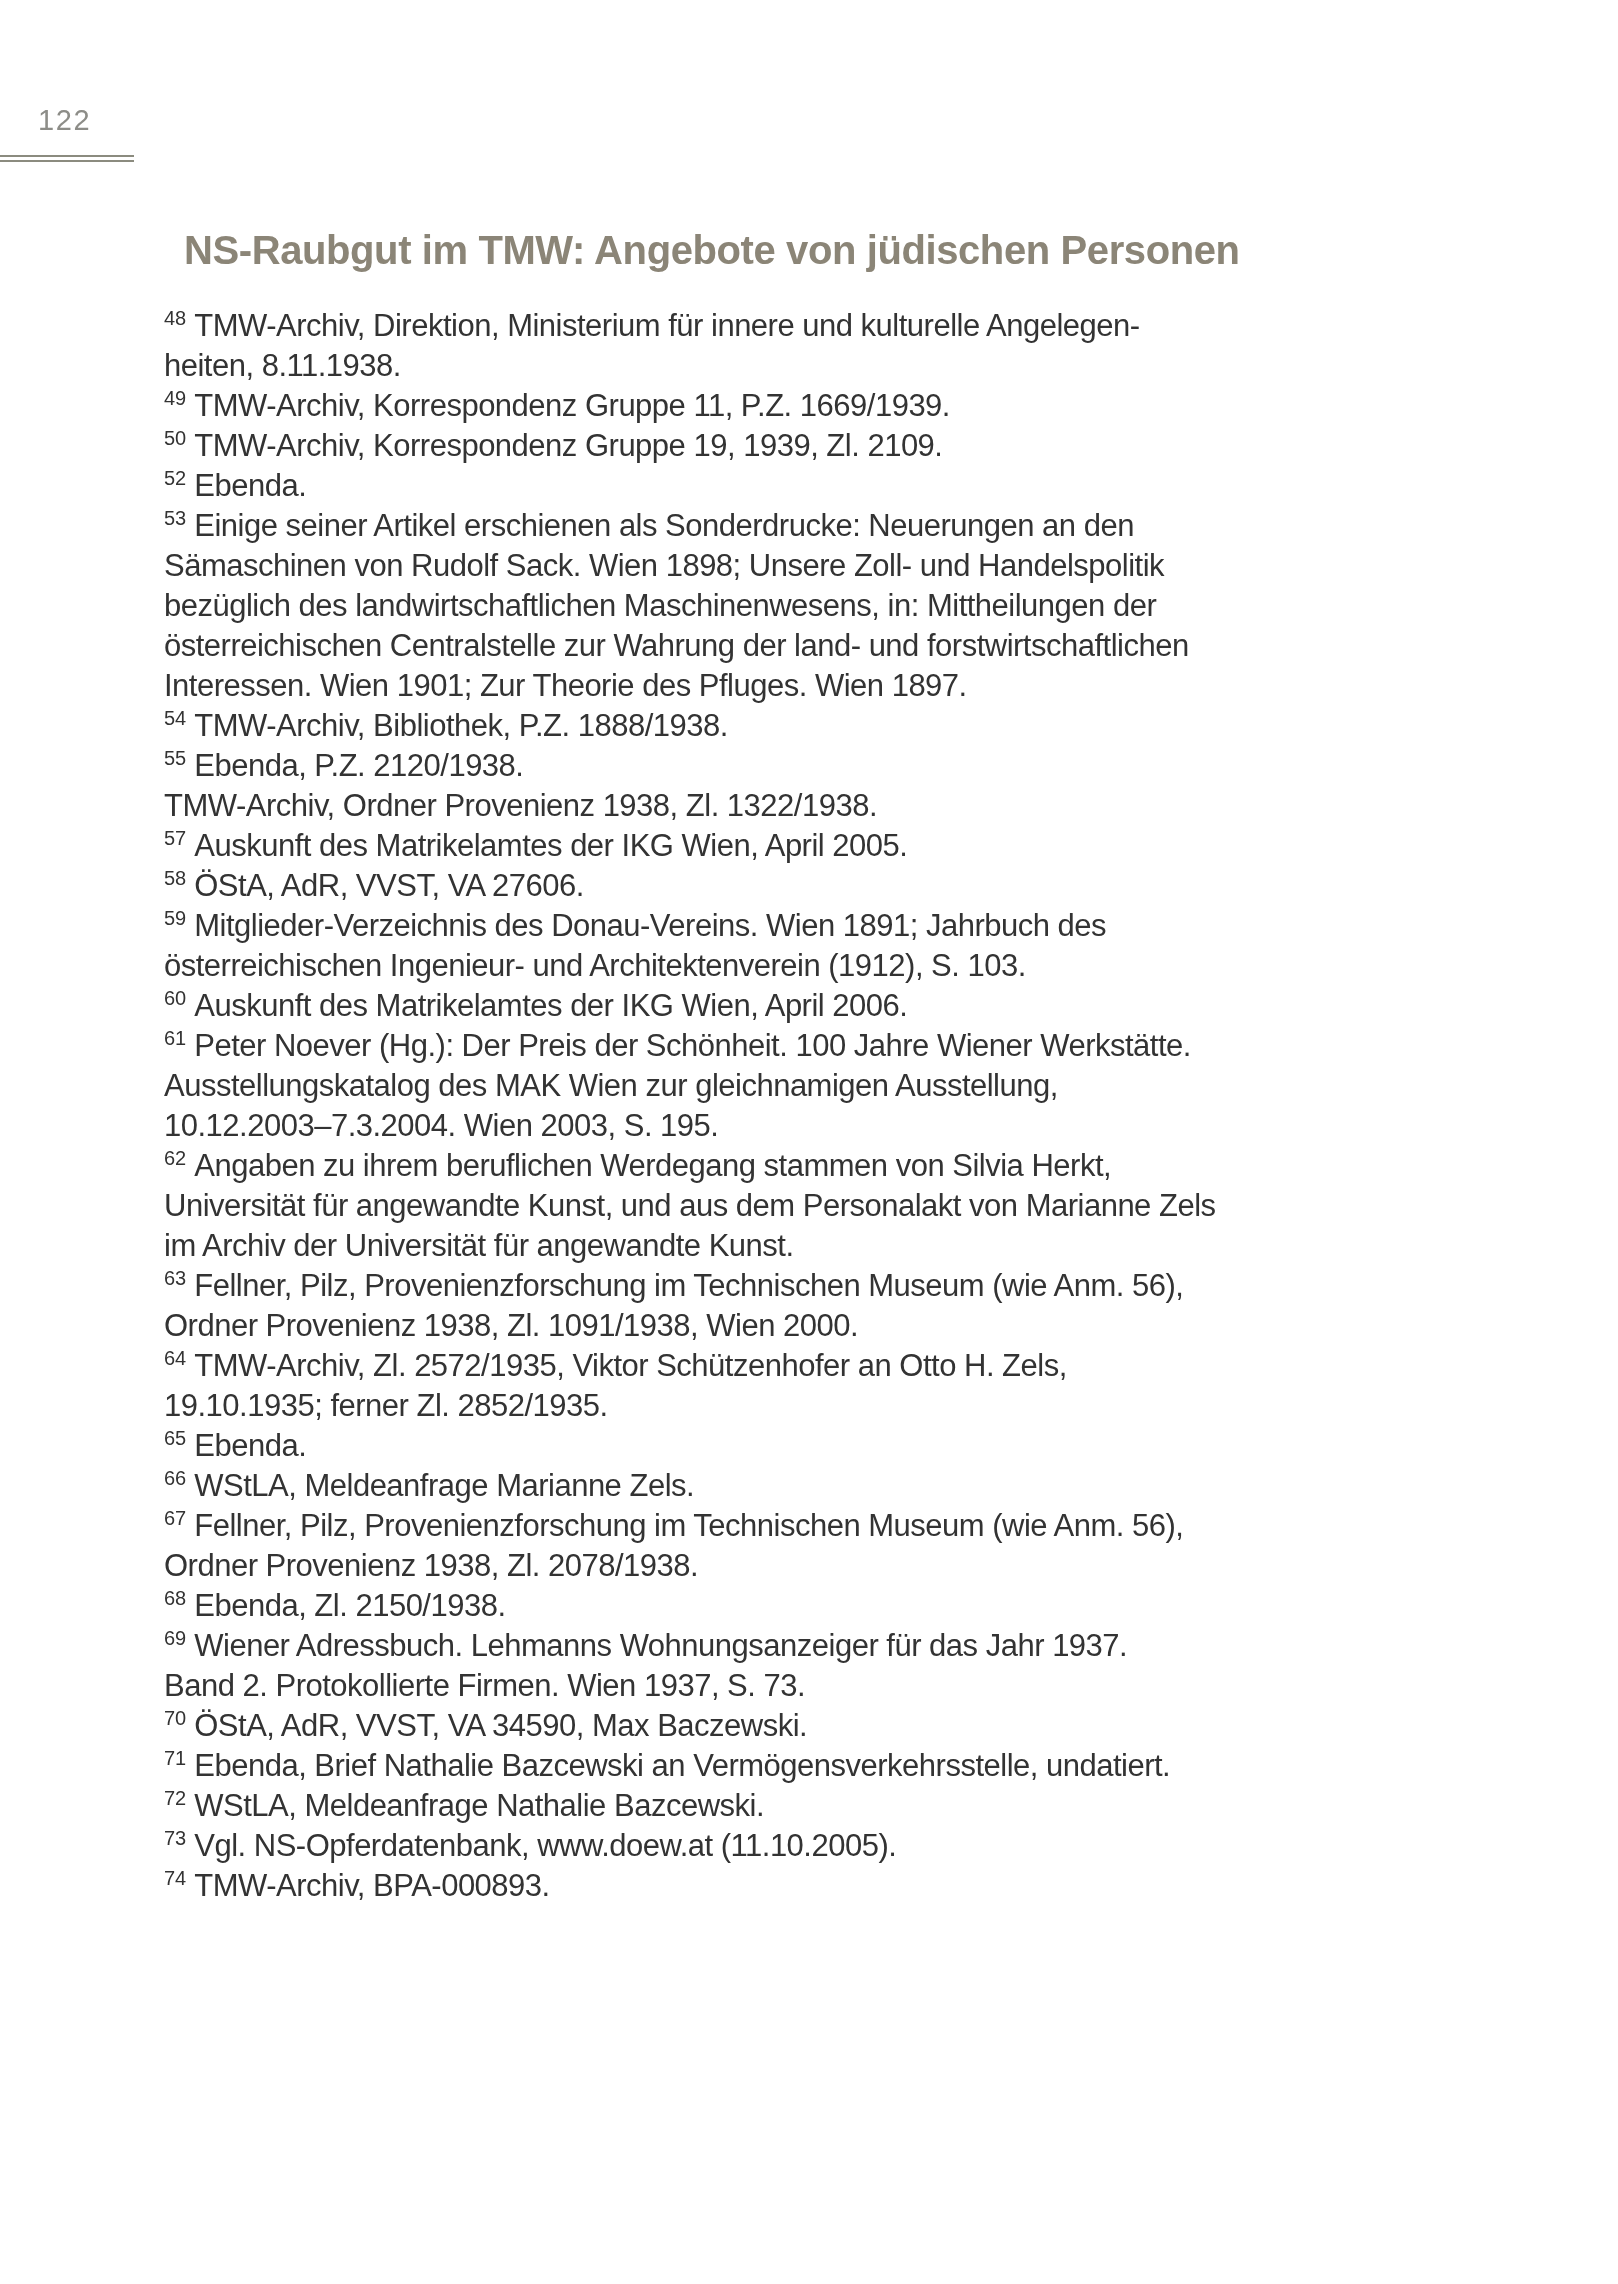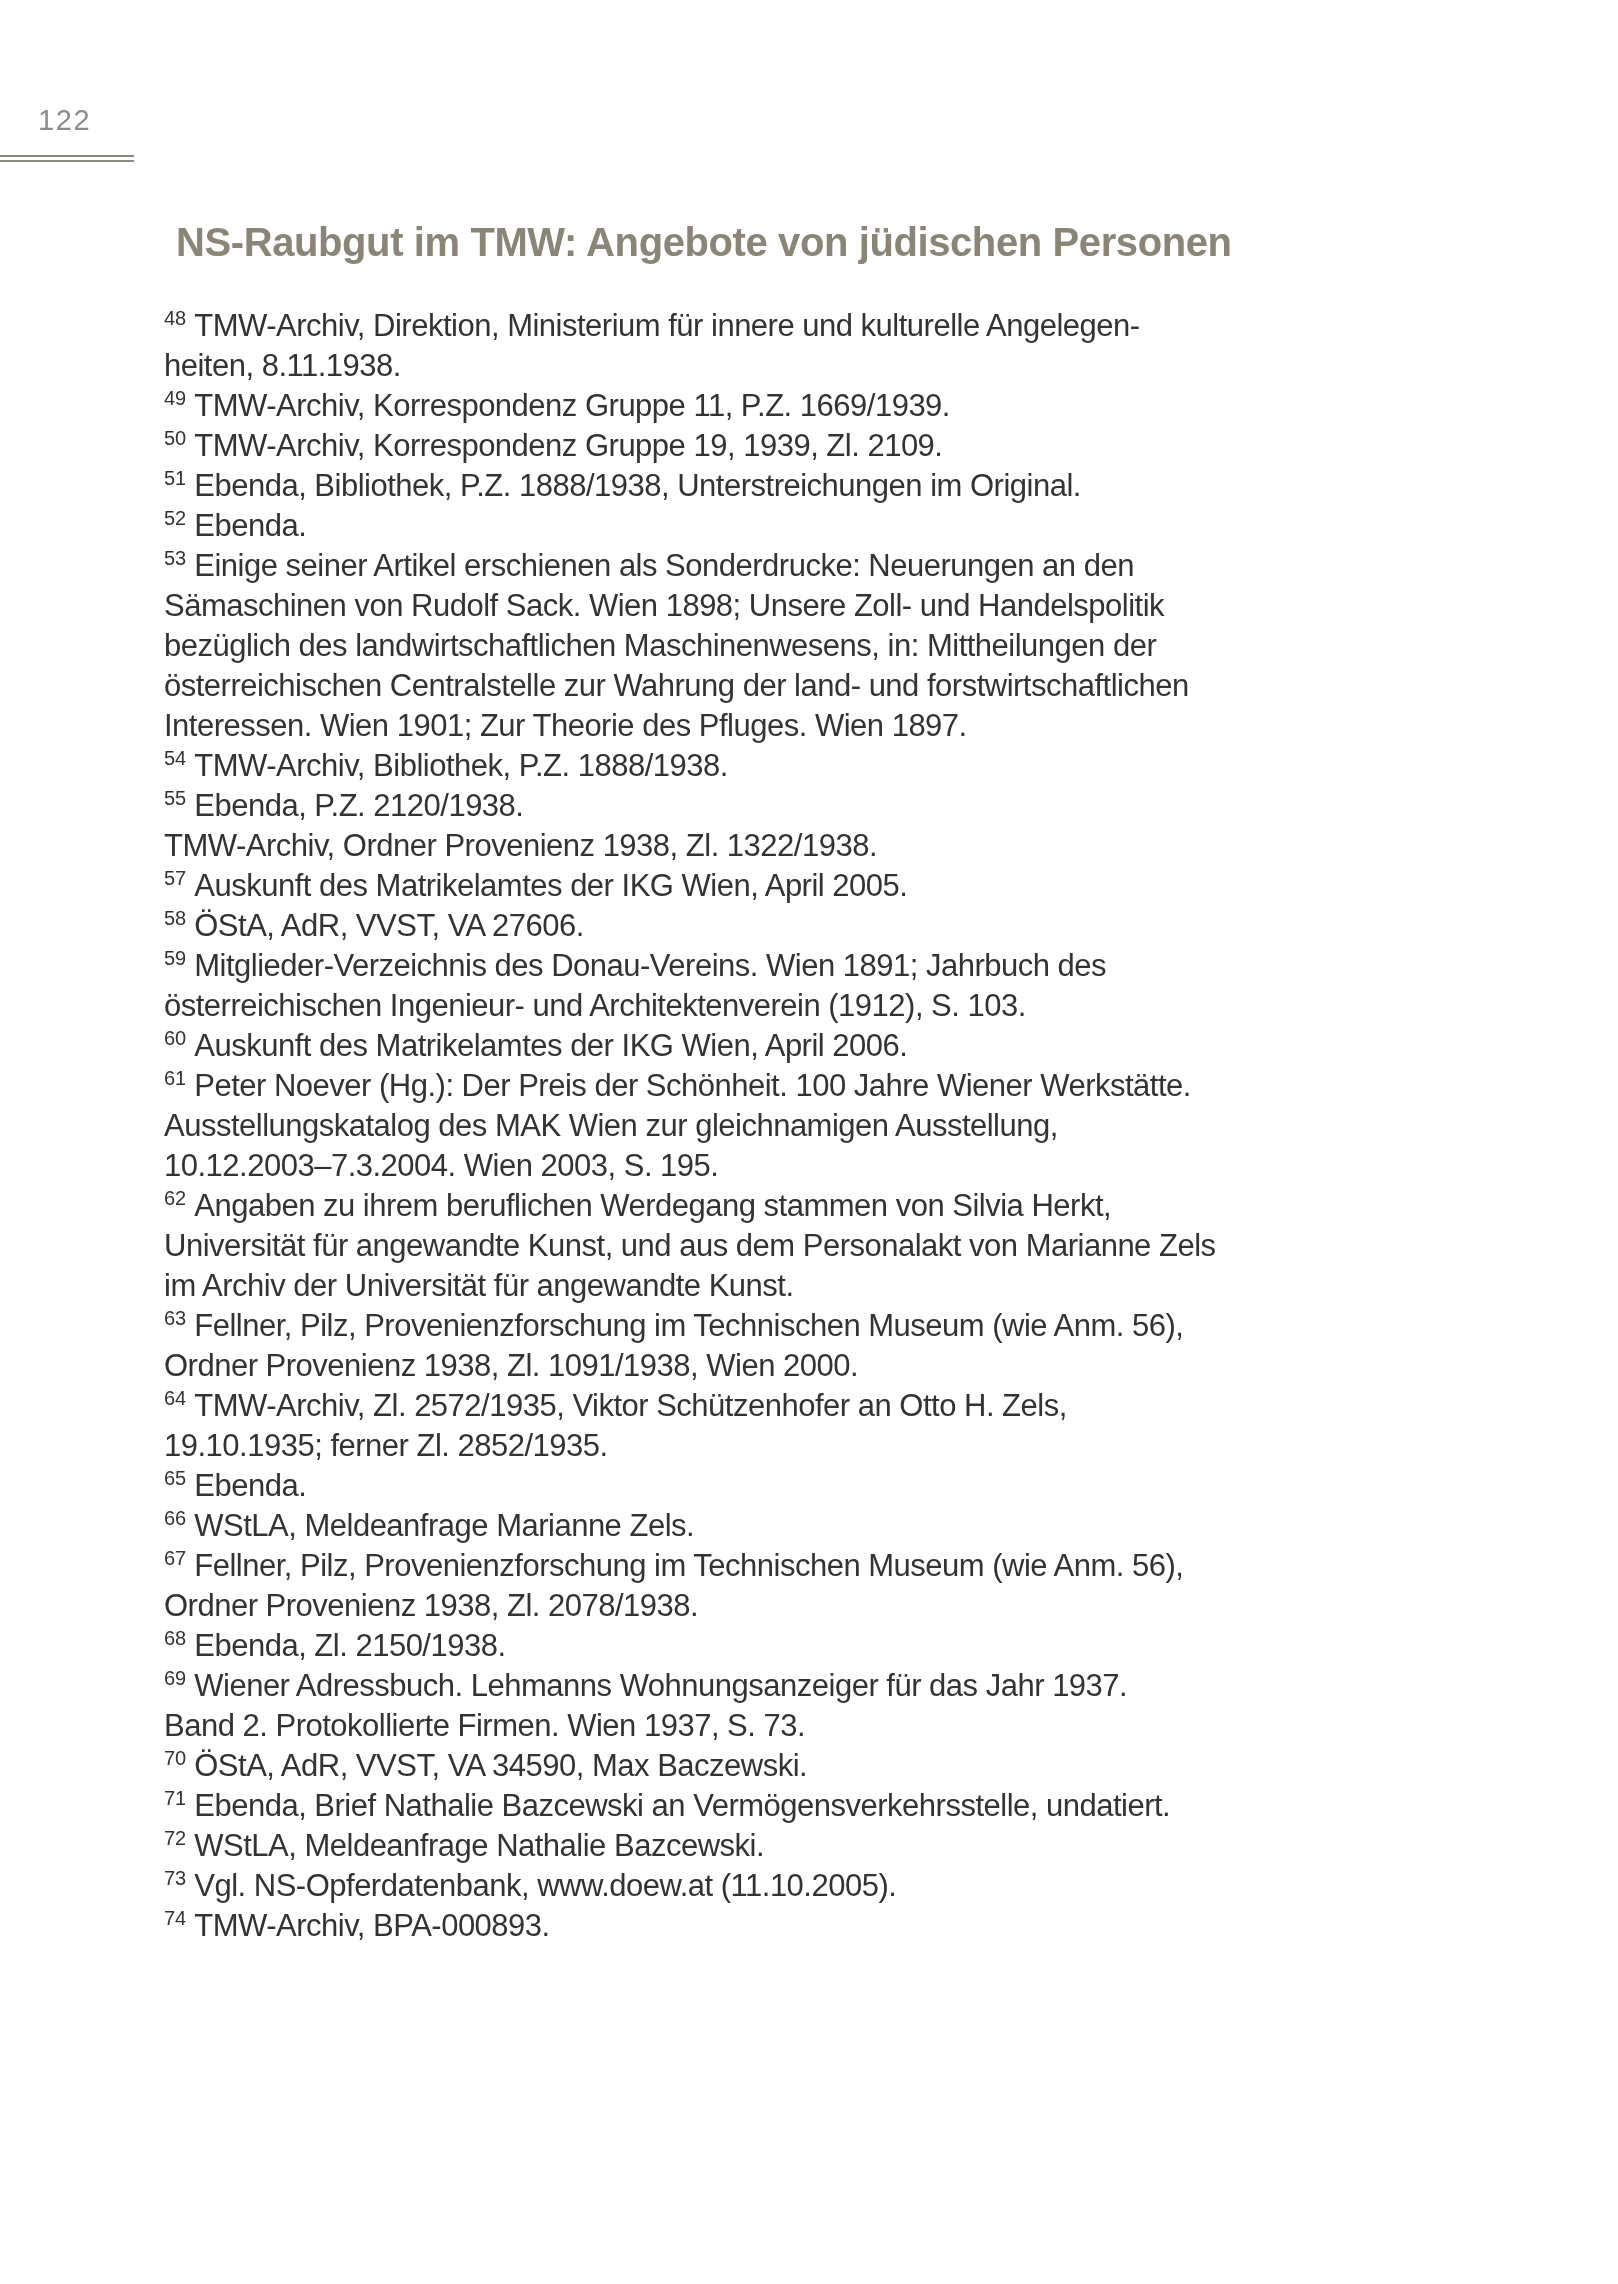--- a/index.html
+++ b/index.html
@@ -38,21 +38,21 @@
     top:155px;
     width:134px;
     height:3.2px;
     border-top:2.4px solid var(--rule-color);
     border-bottom:2.4px solid var(--rule-color);
   }
   .page-title{
     position:absolute;
     left:172px;
     top:215px;
-    margin:4px;
+    margin:12px;
     font-size:40px;
     line-height:47px;
     font-weight:bold;
     letter-spacing:-0.4px;
     color:var(--heading-color);
     white-space:nowrap;
   }
   .footnotes{
     position:absolute;
     left:164px;
@@ -91,23 +91,20 @@
   <div class="footnotes">
       <div class="footnote">
         <div class="fn-line"><sup class="fn-marker">48</sup>TMW-Archiv, Direktion, Ministerium für innere und kulturelle Angelegen-</div>
         <div class="fn-line">heiten, 8.11.1938.</div>
       </div>
       <div class="footnote">
         <div class="fn-line"><sup class="fn-marker">49</sup>TMW-Archiv, Korrespondenz Gruppe 11, P.Z. 1669/1939.</div>
       </div>
       <div class="footnote">
         <div class="fn-line"><sup class="fn-marker">50</sup>TMW-Archiv, Korrespondenz Gruppe 19, 1939, Zl. 2109.</div>
-      </div>
-      <div class="footnote">
-        <div class="fn-line"><sup class="fn-marker">51</sup>Ebenda, Bibliothek, P.Z. 1888/1938, Unterstreichungen im Original.</div>
       </div>
       <div class="footnote">
         <div class="fn-line"><sup class="fn-marker">52</sup>Ebenda.</div>
       </div>
       <div class="footnote">
         <div class="fn-line"><sup class="fn-marker">53</sup>Einige seiner Artikel erschienen als Sonderdrucke: Neuerungen an den</div>
         <div class="fn-line">Sämaschinen von Rudolf Sack. Wien 1898; Unsere Zoll- und Handelspolitik</div>
         <div class="fn-line">bezüglich des landwirtschaftlichen Maschinenwesens, in: Mittheilungen der</div>
         <div class="fn-line">österreichischen Centralstelle zur Wahrung der land- und forstwirtschaftlichen</div>
         <div class="fn-line">Interessen. Wien 1901; Zur Theorie des Pfluges. Wien 1897.</div>

